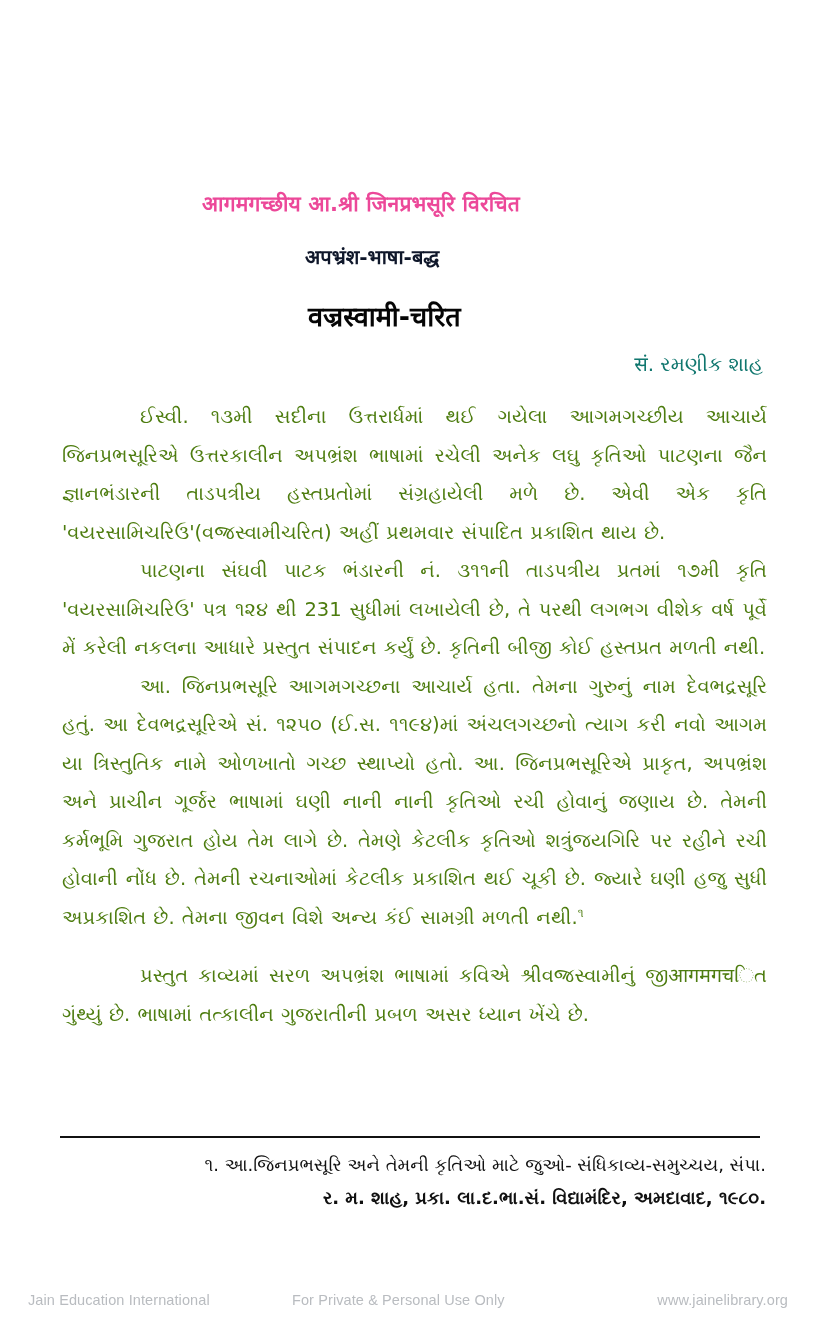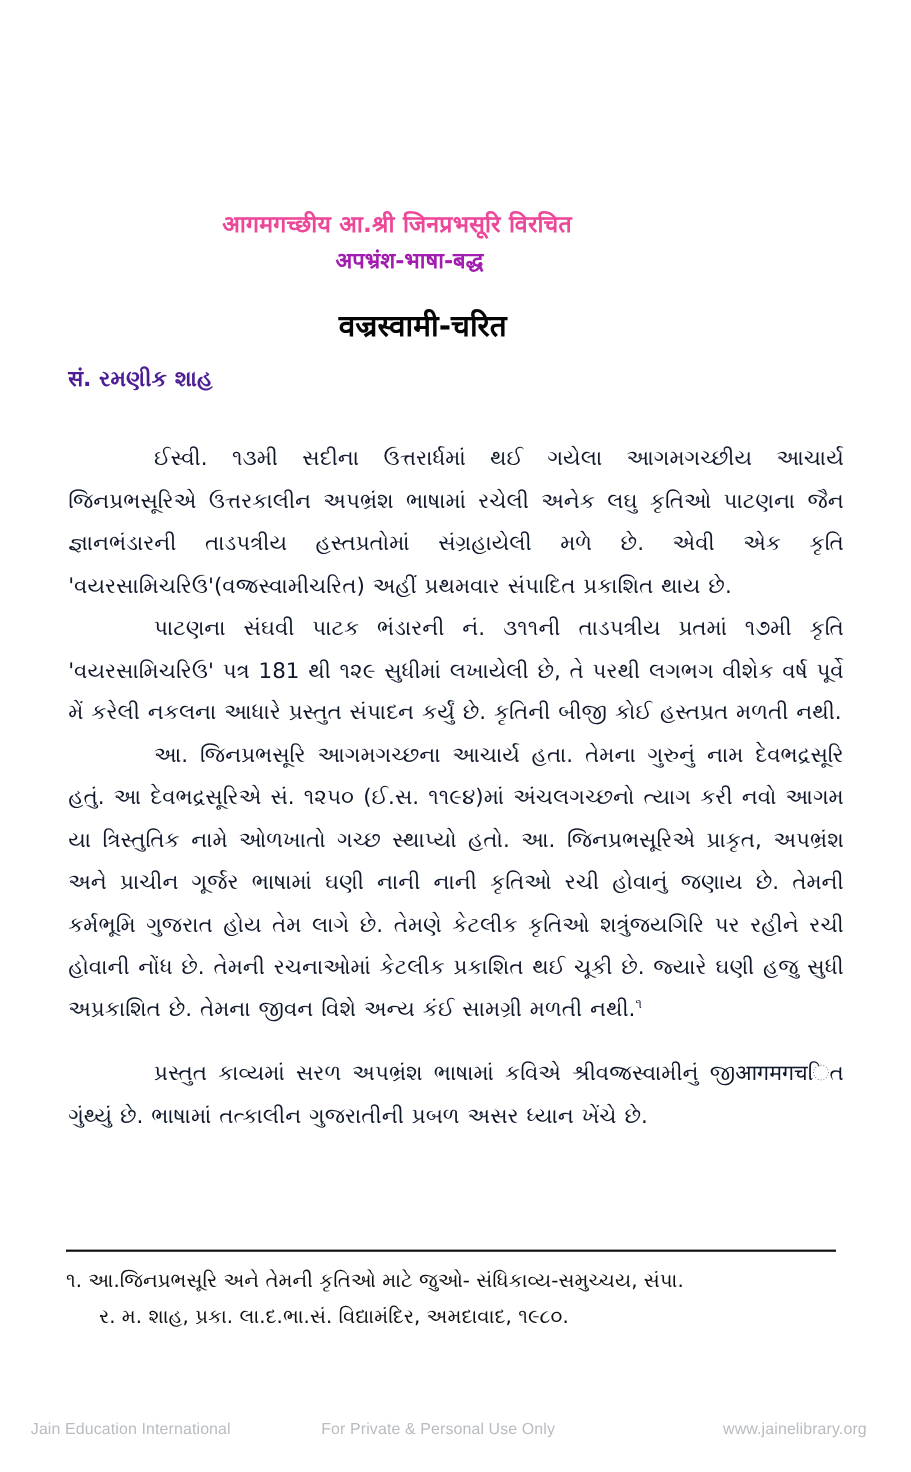--- a/index.html
+++ b/index.html
@@ -34,60 +34,60 @@
     padding-left: 140px;
     font-size: 21px;
     font-weight: 700;
     letter-spacing: 0.2px;
     line-height: 1.35;
     color: #ec4899;
   }
   .title-line-2 {
     text-align: left;
     padding-left: 243px;
-    margin-top: 6px;
+    margin-top: 26px;
     font-size: 20px;
     font-weight: 700;
     line-height: 1.35;
-    color: #a21caf;
+    color: #0f172a;
   }
   .title-line-3 {
     text-align: left;
     padding-left: 246px;
     margin-top: 28px;
     font-size: 27px;
     font-weight: 700;
     line-height: 1.3;
     color: #050505;
   }
   .title-editor {
-    text-align: left;
+    text-align: right;
     margin-top: 16px;
     padding-right: 4px;
     font-size: 20px;
-    font-weight: 700;
-    color: #4c1d95;
+    font-weight: 400;
+    color: #0f766e;
   }
 
   
   .body-block {
     position: absolute;
     left: 62px;
     top: 398px;
     width: 705px;
   }
   p.para {
     margin: 0;
     text-align: justify;
     text-justify: inter-word;
     text-indent: 78px;
     font-size: 19.5px;
     line-height: 38.5px;
     font-weight: 500;
-    color: #0f172a;
+    color: #4d7c0f;
     word-spacing: 1px;
   }
   p.para.gap-before {
     margin-top: 20px;
   }
   sup.fn-marker {
     font-size: 12px;
     vertical-align: super;
     line-height: 0;
   }
@@ -106,23 +106,25 @@
     left: 60px;
     top: 1148px;
     width: 706px;
   }
   .footnote-line {
     font-size: 18px;
     line-height: 33px;
     font-weight: 500;
     color: #101010;
     white-space: nowrap;
+    text-align: right;
   }
   .footnote-line.indented {
     padding-left: 30px;
+    font-weight: bold;
   }
 
   
   .page-footer {
     position: absolute;
     left: 0;
     top: 1292px;
     width: 828px;
     height: 30px;
     color: #b9bcc0;
@@ -153,21 +155,21 @@
 
   <div class="title-block">
     <div class="title-line-1">आगमगच्छीय आ.श्री जिनप्रभसूरि विरचित</div>
     <div class="title-line-2">अपभ्रंश-भाषा-बद्ध</div>
     <div class="title-line-3">वज्रस्वामी-चरित</div>
     <div class="title-editor">सं. રમણીક શાહ</div>
   </div>
 
   <div class="body-block">
     <p class="para">ઈસ્વી. ૧૩મી સદીના ઉત્તરાર્ધમાં થઈ ગયેલા આગમગચ્છીય આચાર્ય જિનપ્રભસૂરિએ ઉત્તરકાલીન અપભ્રંશ ભાષામાં રચેલી અનેક લઘુ કૃતિઓ પાટણના જૈન જ્ઞાનભંડારની તાડપત્રીય હસ્તપ્રતોમાં સંગ્રહાયેલી મળે છે. એવી એક કૃતિ 'વયરસામિચરિઉ'(વજ્રસ્વામીચરિત) અહીં પ્રથમવાર સંપાદિત પ્રકાશિત થાય છે.</p>
-    <p class="para">પાટણના સંઘવી પાટક ભંડારની નં. ૩૧૧ની તાડપત્રીય પ્રતમાં ૧૭મી કૃતિ 'વયરસામિચરિઉ' પત્ર 181 થી ૧૨૯ સુધીમાં લખાયેલી છે, તે પરથી લગભગ વીશેક વર્ષ પૂર્વે મેં કરેલી નકલના આધારે પ્રસ્તુત સંપાદન કર્યું છે. કૃતિની બીજી કોઈ હસ્તપ્રત મળતી નથી.</p>
+    <p class="para">પાટણના સંઘવી પાટક ભંડારની નં. ૩૧૧ની તાડપત્રીય પ્રતમાં ૧૭મી કૃતિ 'વયરસામિચરિઉ' પત્ર ૧૨૪ થી 231 સુધીમાં લખાયેલી છે, તે પરથી લગભગ વીશેક વર્ષ પૂર્વે મેં કરેલી નકલના આધારે પ્રસ્તુત સંપાદન કર્યું છે. કૃતિની બીજી કોઈ હસ્તપ્રત મળતી નથી.</p>
     <p class="para"><span>આ. જિનપ્રભસૂરિ આગમગચ્છના આચાર્ય હતા. તેમના ગુરુનું નામ દેવભદ્રસૂરિ હતું. આ દેવભદ્રસૂરિએ સં. ૧૨૫૦ (ઈ.સ. ૧૧૯૪)માં અંચલગચ્છનો ત્યાગ કરી નવો આગમ યા ત્રિસ્તુતિક નામે ઓળખાતો ગચ્છ સ્થાપ્યો હતો. આ. જિનપ્રભસૂરિએ પ્રાકૃત, અપભ્રંશ અને પ્રાચીન ગૂર્જર ભાષામાં ઘણી નાની નાની કૃતિઓ રચી હોવાનું જણાય છે. તેમની કર્મભૂમિ ગુજરાત હોય તેમ લાગે છે. તેમણે કેટલીક કૃતિઓ શત્રુંજયગિરિ પર રહીને રચી હોવાની નોંધ છે. તેમની રચનાઓમાં કેટલીક પ્રકાશિત થઈ ચૂકી છે. જ્યારે ઘણી હજુ સુધી અપ્રકાશિત છે. તેમના જીવન વિશે અન્ય કંઈ સામગ્રી મળતી નથી.</span><sup class="fn-marker">૧</sup></p>
     <p class="para gap-before">પ્રસ્તુત કાવ્યમાં સરળ અપભ્રંશ ભાષામાં કવિએ શ્રીવજ્રસ્વામીનું જીआगमगचિત ગુંથ્યું છે. ભાષામાં તત્કાલીન ગુજરાતીની પ્રબળ અસર ધ્યાન ખેંચે છે.</p>
   </div>
 
   <div class="footnote-rule"></div>
 
   <div class="footnote-block">
     <div class="footnote-line">૧. આ.જિનપ્રભસૂરિ અને તેમની કૃતિઓ માટે જુઓ- સંધિકાવ્ય-સમુચ્ચય, સંપા.</div>
     <div class="footnote-line indented">ર. મ. શાહ, પ્રકા. લા.દ.ભા.સં. વિદ્યામંદિર, અમદાવાદ, ૧૯૮૦.</div>
   </div>

